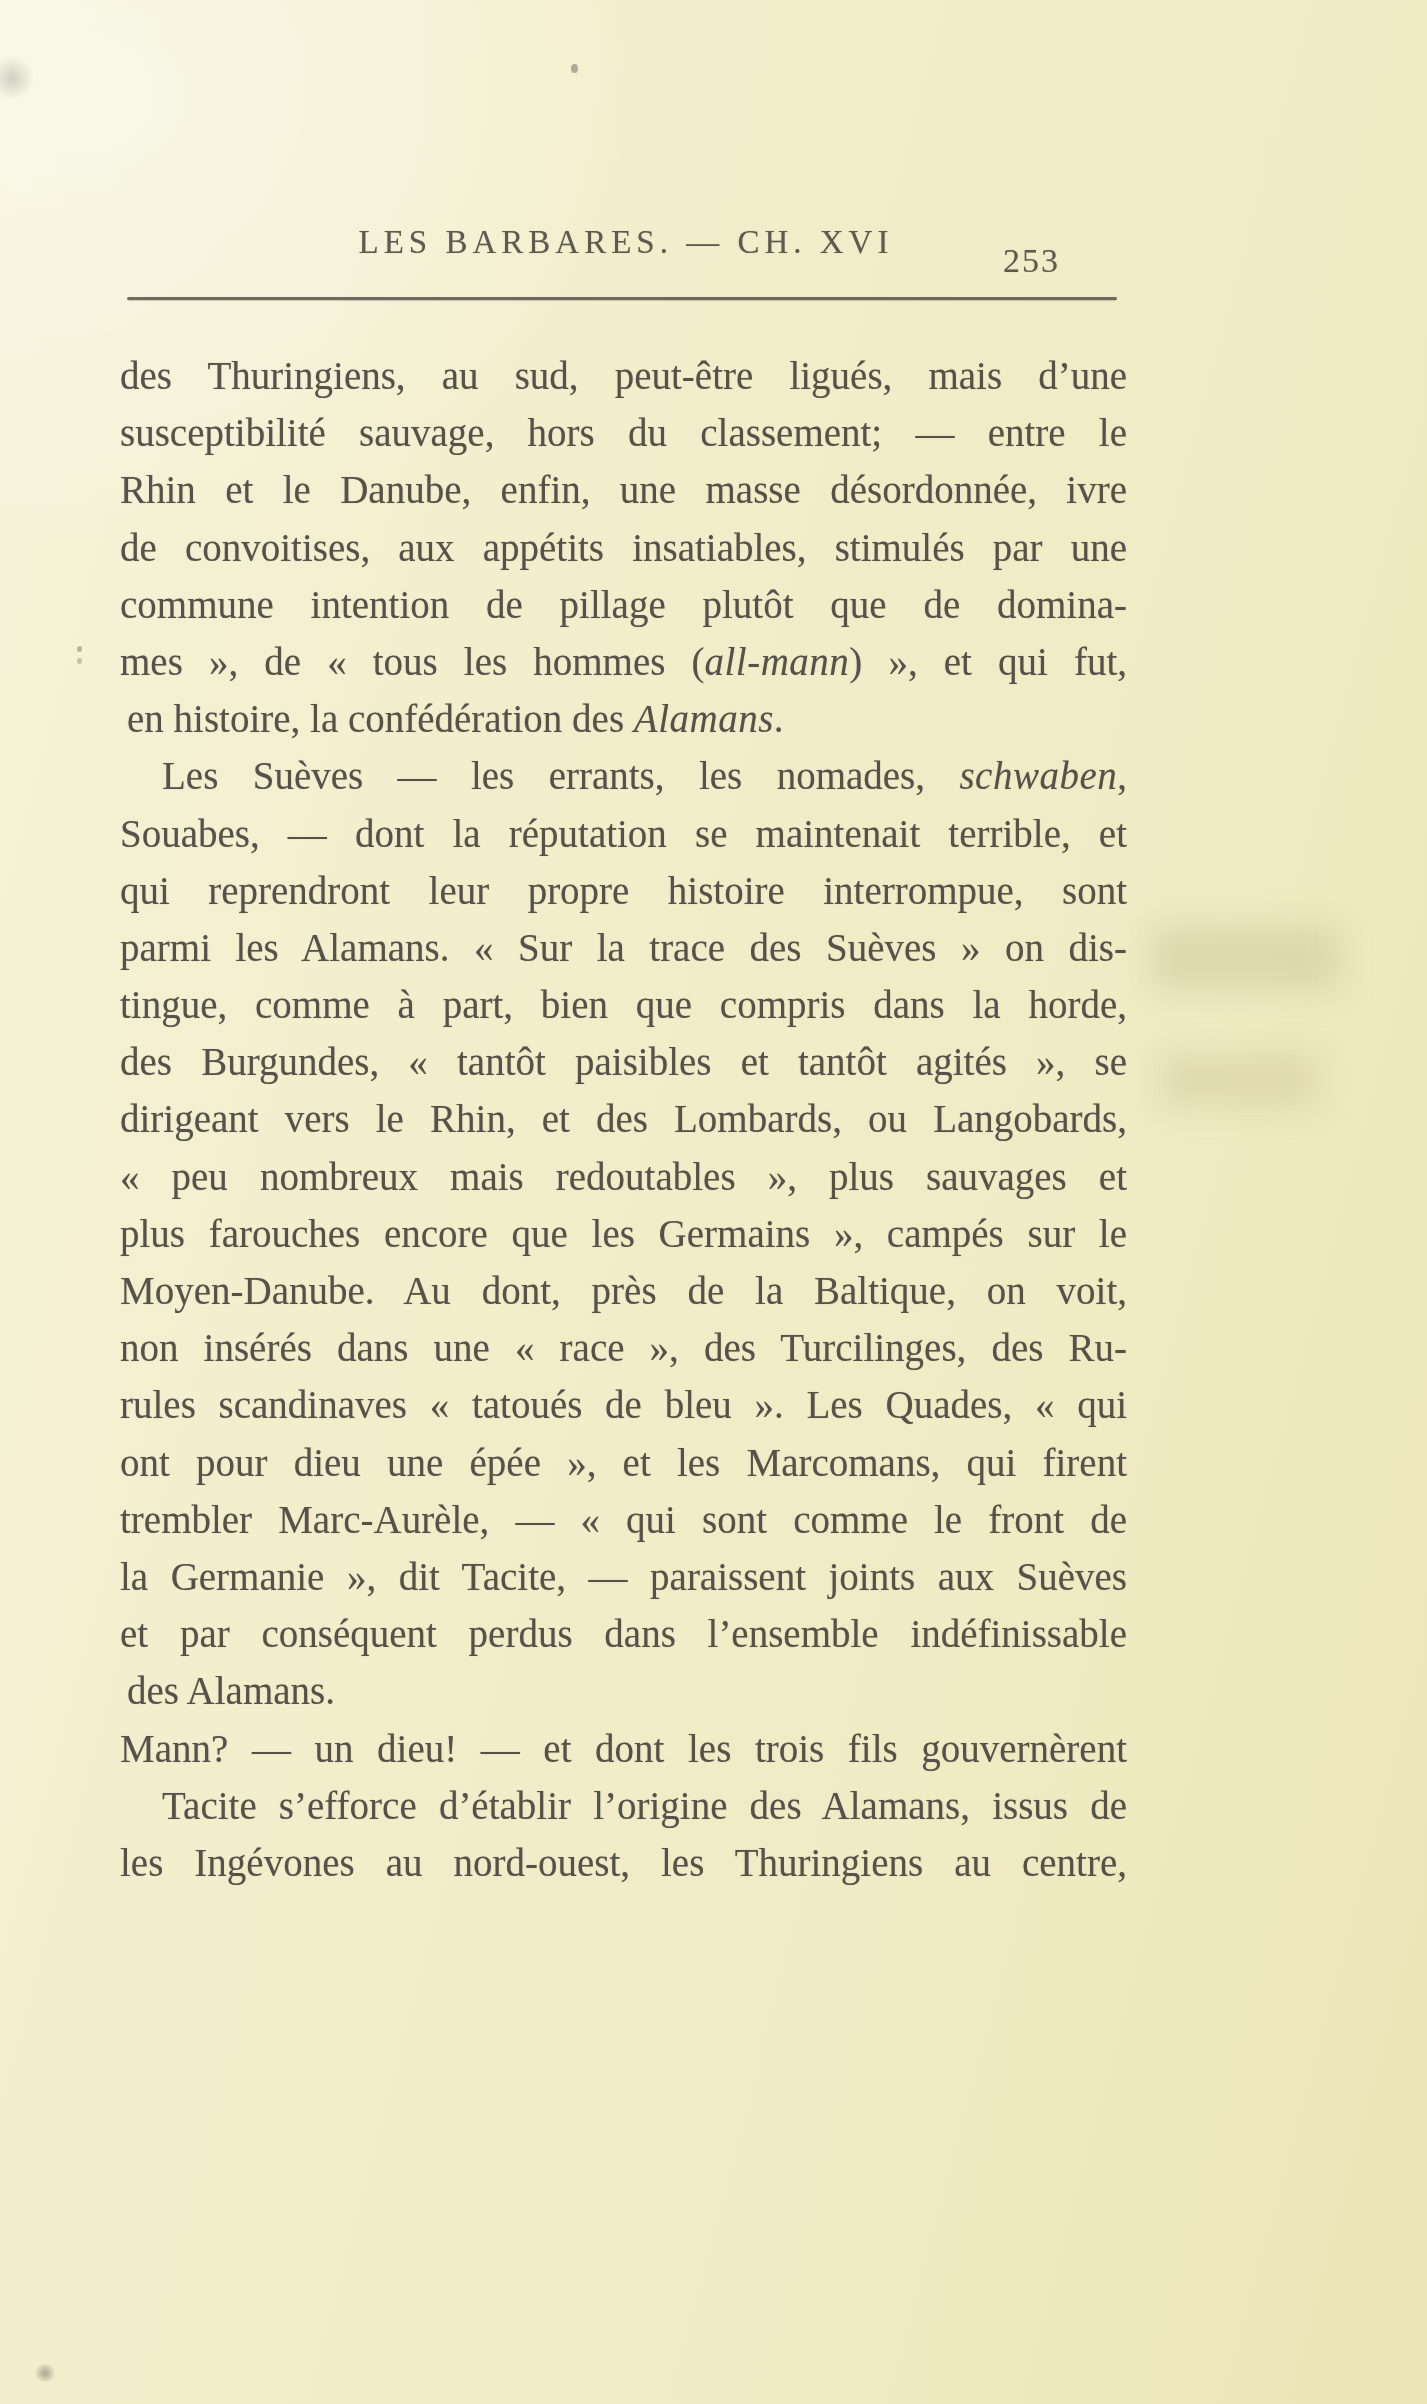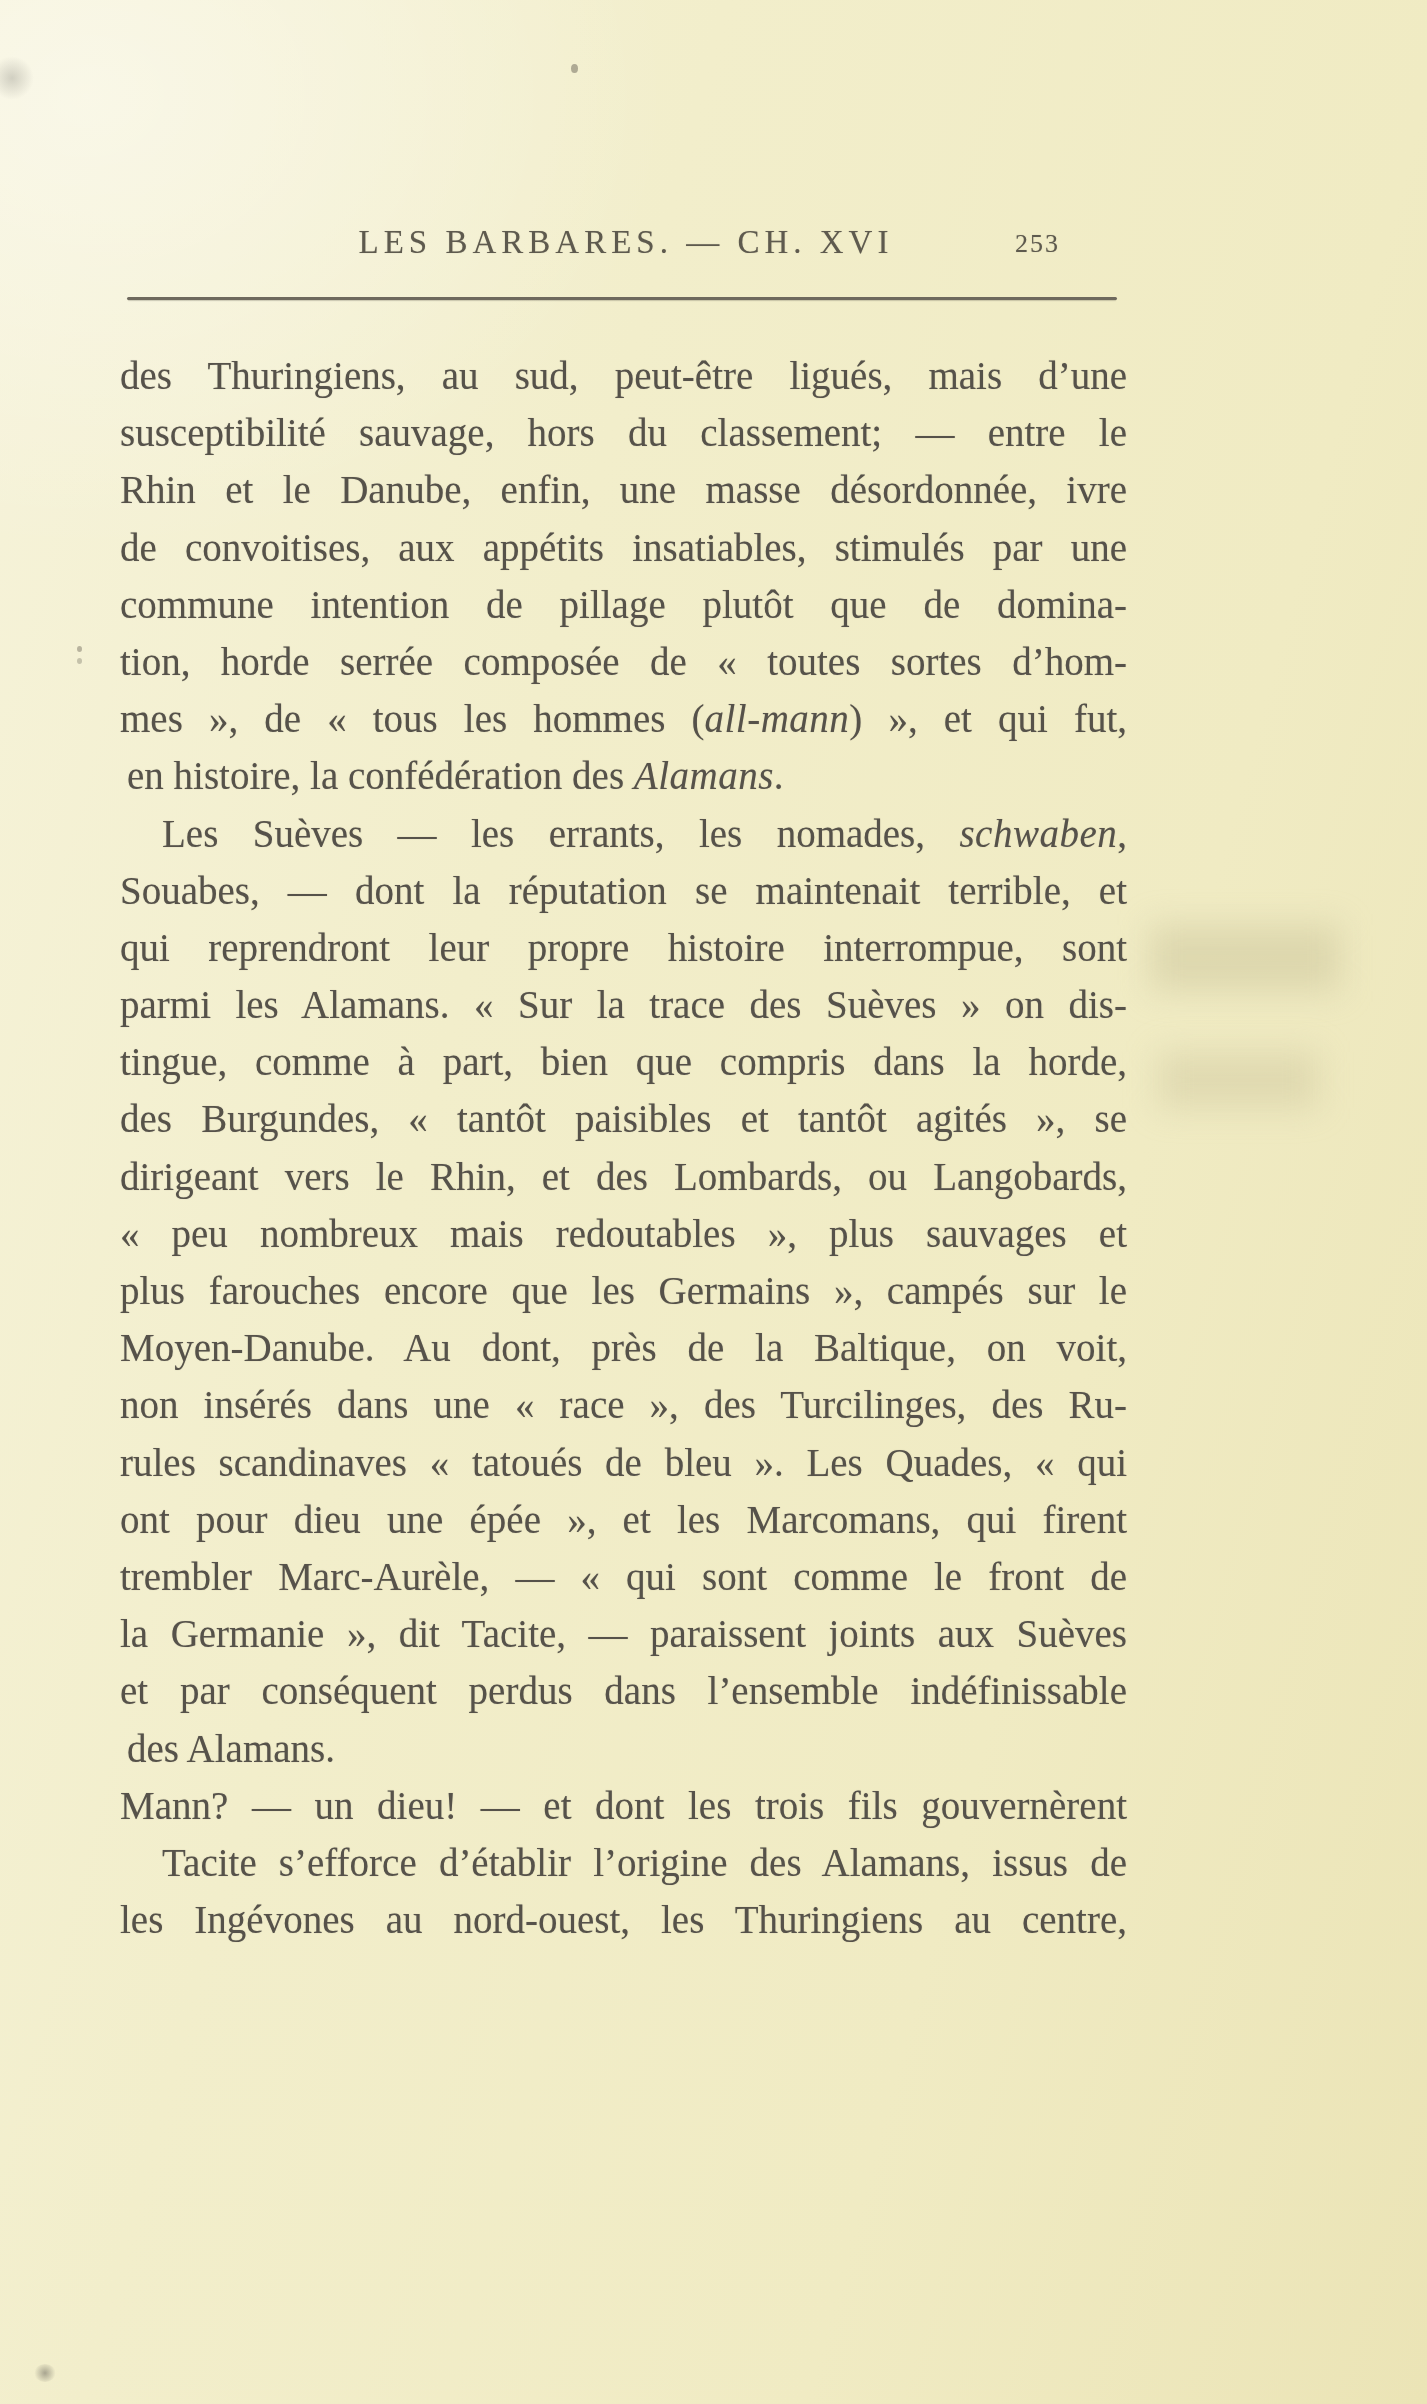--- a/index.html
+++ b/index.html
@@ -34,22 +34,22 @@
     text-align: center;
     font-size: 33px;
     letter-spacing: 5px;
     color: var(--ink-header, #5e5a4e);
     text-shadow: 0 0 1px rgba(94,90,78,0.35);
     white-space: nowrap;
   }
   .folio {
     position: absolute;
     right: 62px;
-    top: 5px;
-    font-size: 26px;
+    top: 18px;
+    font-size: 34px;
     letter-spacing: 2px;
     color: var(--ink-header, #5e5a4e);
     text-shadow: 0 0 1px rgba(94,90,78,0.35);
   }
   .rule {
     position: absolute;
     left: 127px;
     top: 297px;
     width: 990px;
     height: 3px;
@@ -130,21 +130,20 @@
   </div>
 
   <div class="rule"></div>
 
   <main class="body-block">
       <div class="line"><span>des Thuringiens, au sud, peut-être ligués, mais d’une</span></div>
       <div class="line"><span>susceptibilité sauvage, hors du classement; — entre le</span></div>
       <div class="line"><span>Rhin et le Danube, enfin, une masse désordonnée, ivre</span></div>
       <div class="line"><span>de convoitises, aux appétits insatiables, stimulés par une</span></div>
       <div class="line"><span>commune intention de pillage plutôt que de domina-</span></div>
-      <div class="line"><span>tion, horde serrée composée de « toutes sortes d’hom-</span></div>
       <div class="line"><span>mes », de « tous les hommes (</span><i>all-mann</i><span>) », et qui fut,</span></div>
       <div class="line no-just"><span>en histoire, la confédération des </span><i>Alamans</i><span>.</span></div>
       <div class="line indent"><span>Les Suèves — les errants, les nomades, </span><i>schwaben</i><span>,</span></div>
       <div class="line"><span>Souabes, — dont la réputation se maintenait terrible, et</span></div>
       <div class="line"><span>qui reprendront leur propre histoire interrompue, sont</span></div>
       <div class="line"><span>parmi les Alamans. « Sur la trace des Suèves » on dis-</span></div>
       <div class="line"><span>tingue, comme à part, bien que compris dans la horde,</span></div>
       <div class="line"><span>des Burgundes, « tantôt paisibles et tantôt agités », se</span></div>
       <div class="line"><span>dirigeant vers le Rhin, et des Lombards, ou Langobards,</span></div>
       <div class="line"><span>« peu nombreux mais redoutables », plus sauvages et</span></div>

